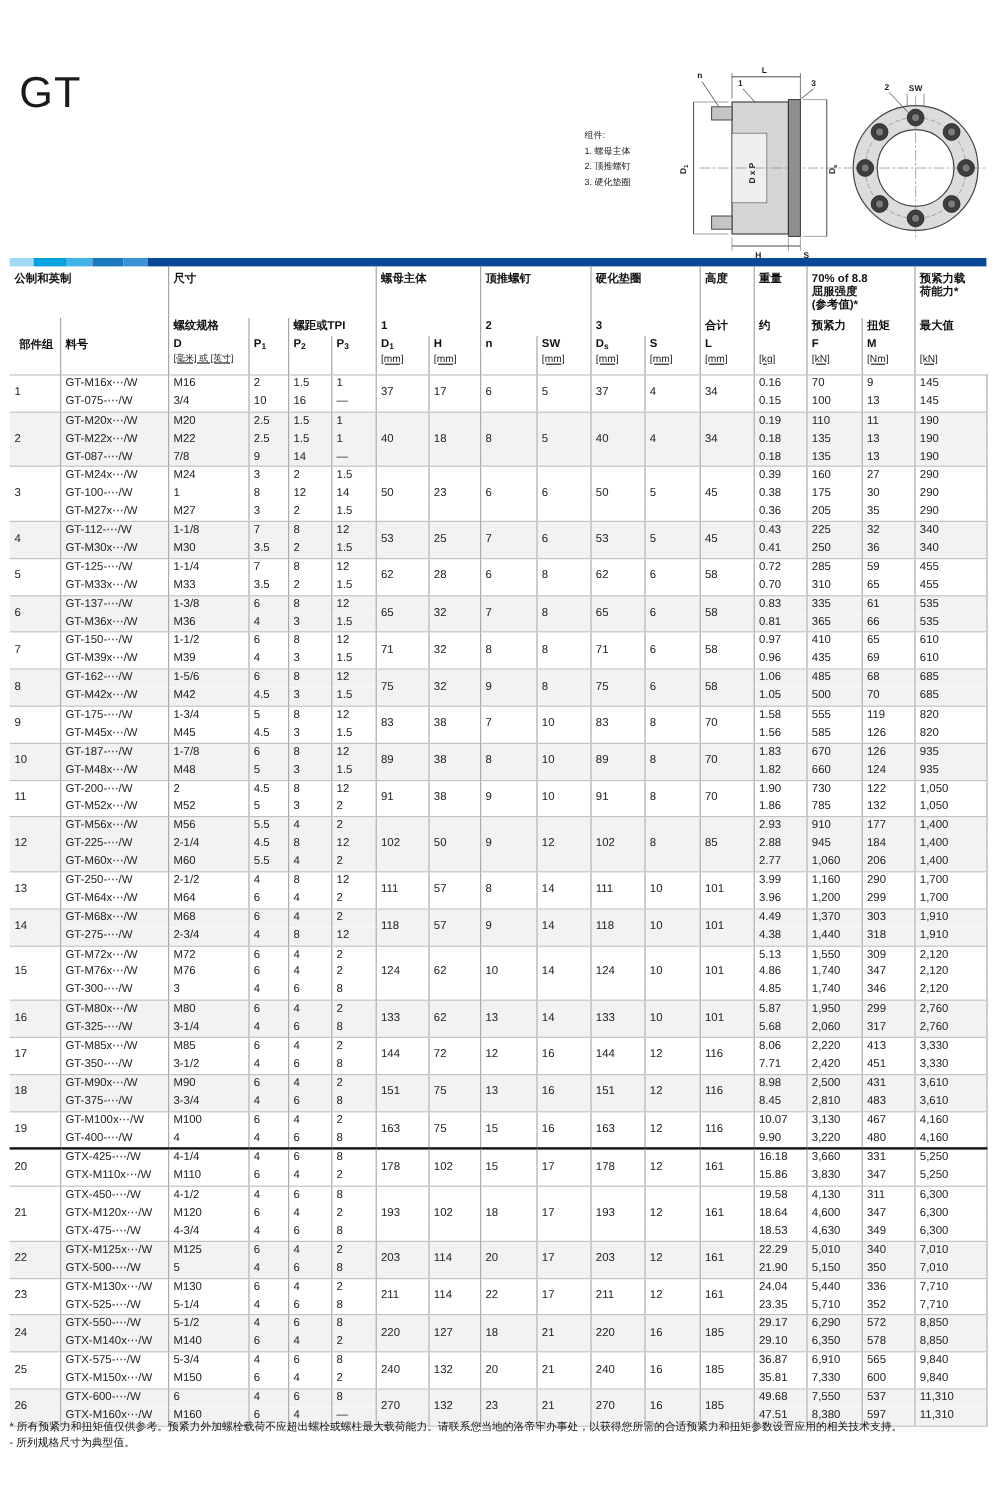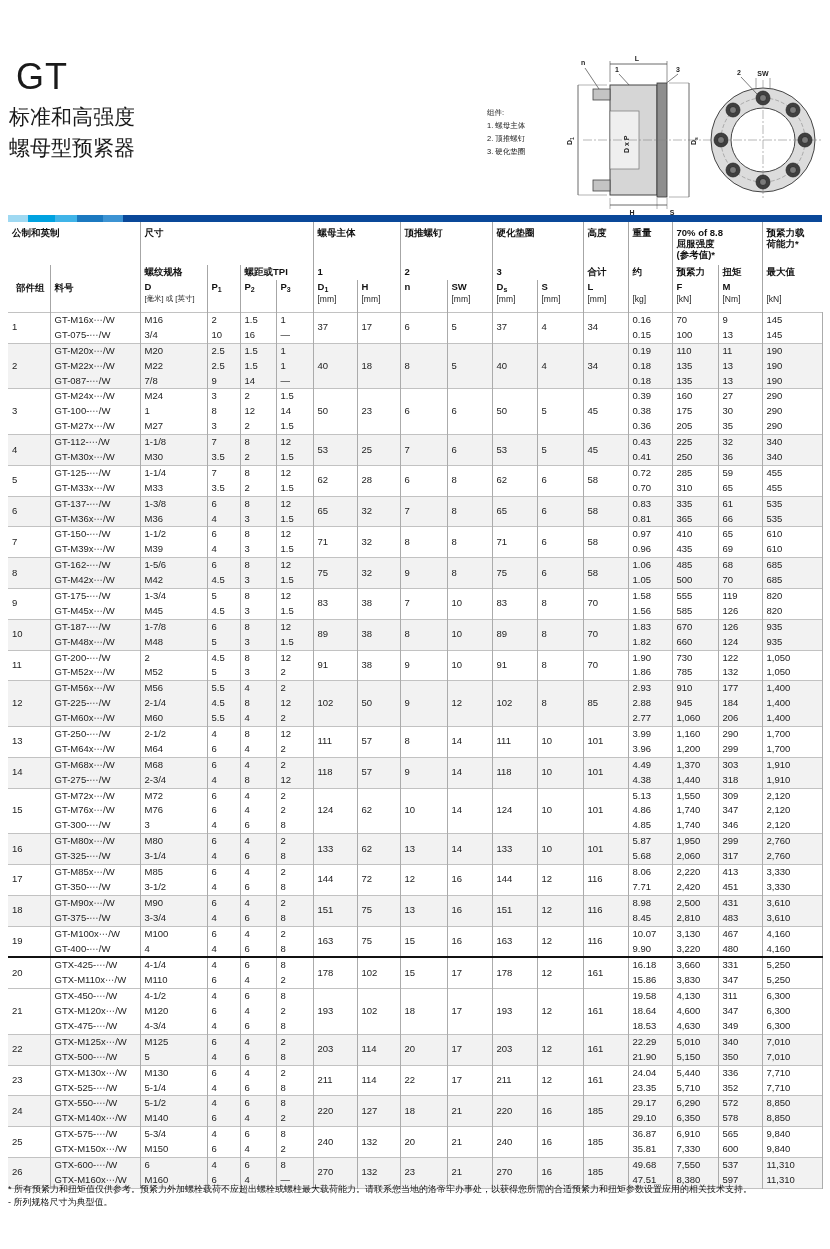--- a/index.html
+++ b/index.html
@@ -15,21 +15,21 @@
 
   .bar{position:absolute;left:8px;top:215px;width:814px;height:7px;display:flex;}
   .bar span{display:block;height:7px;}
 
   table.spec{position:absolute;left:8px;top:222px;width:814px;border-collapse:collapse;table-layout:fixed;border-bottom:1px solid #c2c2c2;}
   table.spec th,table.spec td{margin:0;padding:0 0 0 4px;text-align:left;vertical-align:middle;line-height:1.15;}
   thead th{font-size:9.5px;font-weight:700;color:#111;}
   tr.hr1 th{height:37px;vertical-align:top;padding-top:6px;}
   tr.hr2 th{height:15px;}
   tr.hr3 th{height:14px;}
-  tr.hr4 th{height:17px;vertical-align:top;padding-top:1px;}
+  tr.hr4 th{height:17px;vertical-align:top;padding-top:1px;text-decoration:underline;}
   th.center{text-align:center;padding-left:0;}
   th.pre{white-space:pre-line;line-height:11px;}
   th.unit{font-weight:400;font-size:8.5px;color:#222;}
   th.unitd{font-weight:400;font-size:7.5px;color:#222;}
   .mb{border-left:1px solid #a6a6a6;}
   .sb{border-left:1px solid #a6a6a6;}
   sub{font-size:7px;vertical-align:baseline;position:relative;top:2px;}
   tbody td{font-size:9.5px;height:14.9px;color:#222;white-space:nowrap;overflow:hidden;}
   td.cid{padding-left:9px;}
   td.bl{border-left:1px solid #ababab;}
@@ -41,22 +41,20 @@
   .footnotes{position:absolute;left:8px;top:1183px;width:816px;font-size:9px;line-height:13px;color:#111;}
   .footnotes div{white-space:nowrap;}
   svg text{fill:#222;}
 </style>
 </head>
 <body>
 
 <div id="page">
 
   <div class="title">GT</div>
-  <div class="subtitle">标准和高强度
-螺母型预紧器</div>
 
   <div class="legend">
     <div>组件:</div>
     <div>1. 螺母主体</div>
     <div>2. 顶推螺钉</div>
     <div>3. 硬化垫圈</div>
   </div>
 
   <svg width="275" height="185" viewBox="0 0 275 185" style="position:absolute;left:553px;top:33px;" font-size="7" font-family="Liberation Sans,DejaVu Sans,sans-serif">
 

